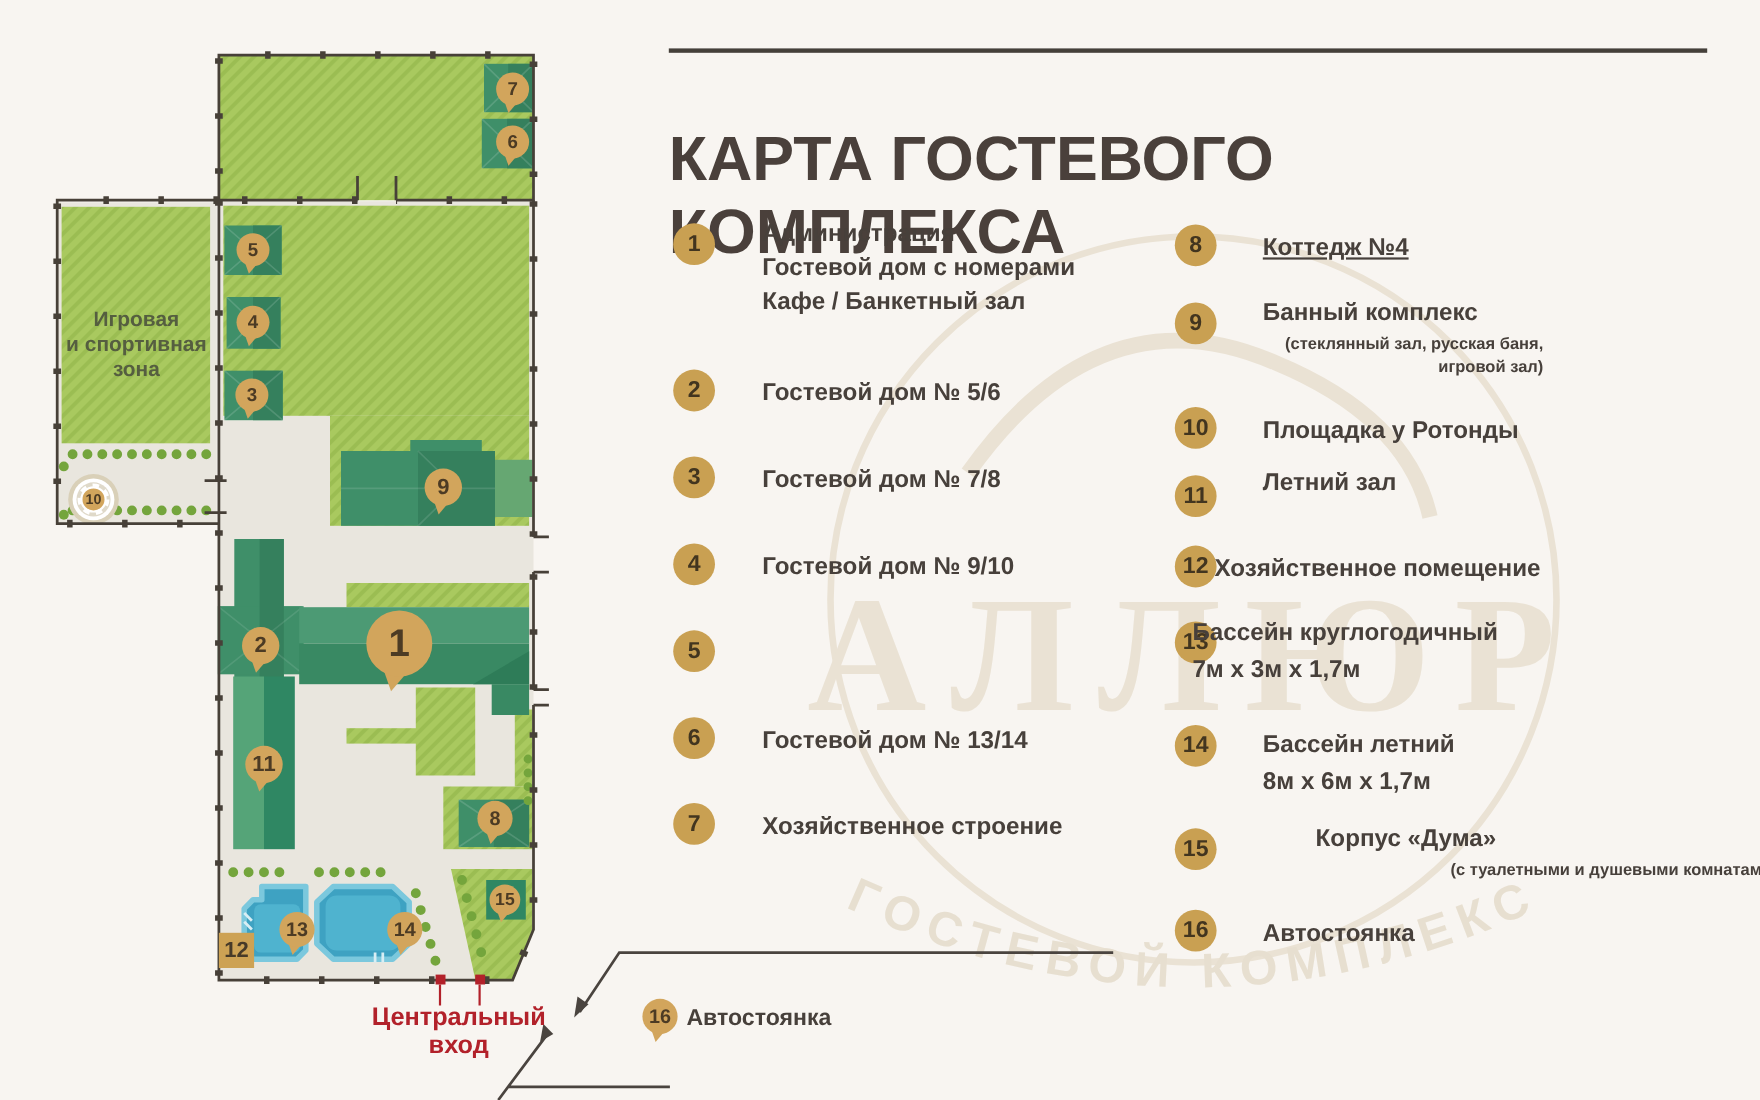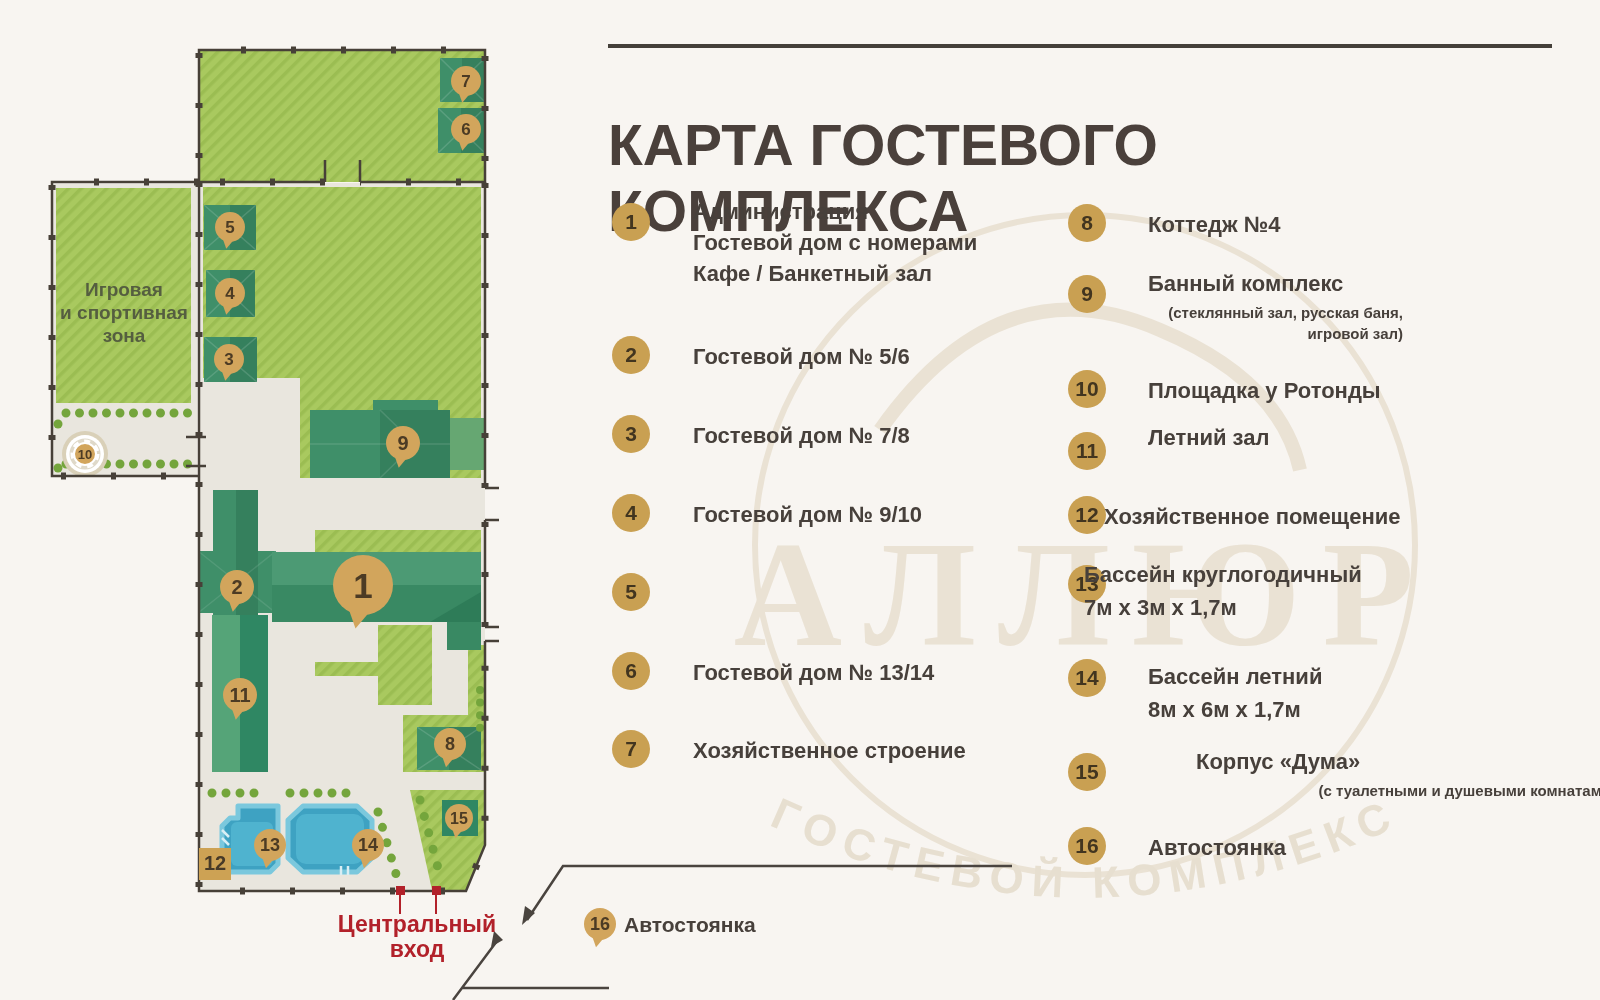--- a/index.html
+++ b/index.html
@@ -278,21 +278,21 @@
 <div class="lg-text" style="left:693px;top:420px;">Гостевой дом № 7/8</div>
 <div class="lg-circle" style="left:612px;top:494px;">4</div>
 <div class="lg-text" style="left:693px;top:499px;">Гостевой дом № 9/10</div>
 <div class="lg-circle" style="left:612px;top:573px;">5</div>
 <div class="lg-circle" style="left:612px;top:652px;">6</div>
 <div class="lg-text" style="left:693px;top:657px;">Гостевой дом № 13/14</div>
 <div class="lg-circle" style="left:612px;top:730px;">7</div>
 <div class="lg-text" style="left:693px;top:735px;">Хозяйственное строение</div>
 
 <div class="lg-circle" style="left:1068px;top:204px;">8</div>
-<div class="lg-text" style="left:1148px;top:209px;">Коттедж №4</div>
+<div class="lg-text" style="left:1148px;top:209px;text-decoration:underline;">Коттедж №4</div>
 <div class="lg-circle" style="left:1068px;top:275px;">9</div>
 <div class="lg-text" style="left:1148px;top:268px;">
   <div>Банный комплекс</div>
   <div class="lg-note w255">(стеклянный зал, русская баня, игровой зал)</div>
 </div>
 <div class="lg-circle" style="left:1068px;top:370px;">10</div>
 <div class="lg-text" style="left:1148px;top:375px;">Площадка у Ротонды</div>
 <div class="lg-circle" style="left:1068px;top:432px;">11</div>
 <div class="lg-text" style="left:1148px;top:422px;">Летний зал</div>
 <div class="lg-circle" style="left:1068px;top:496px;">12</div>

